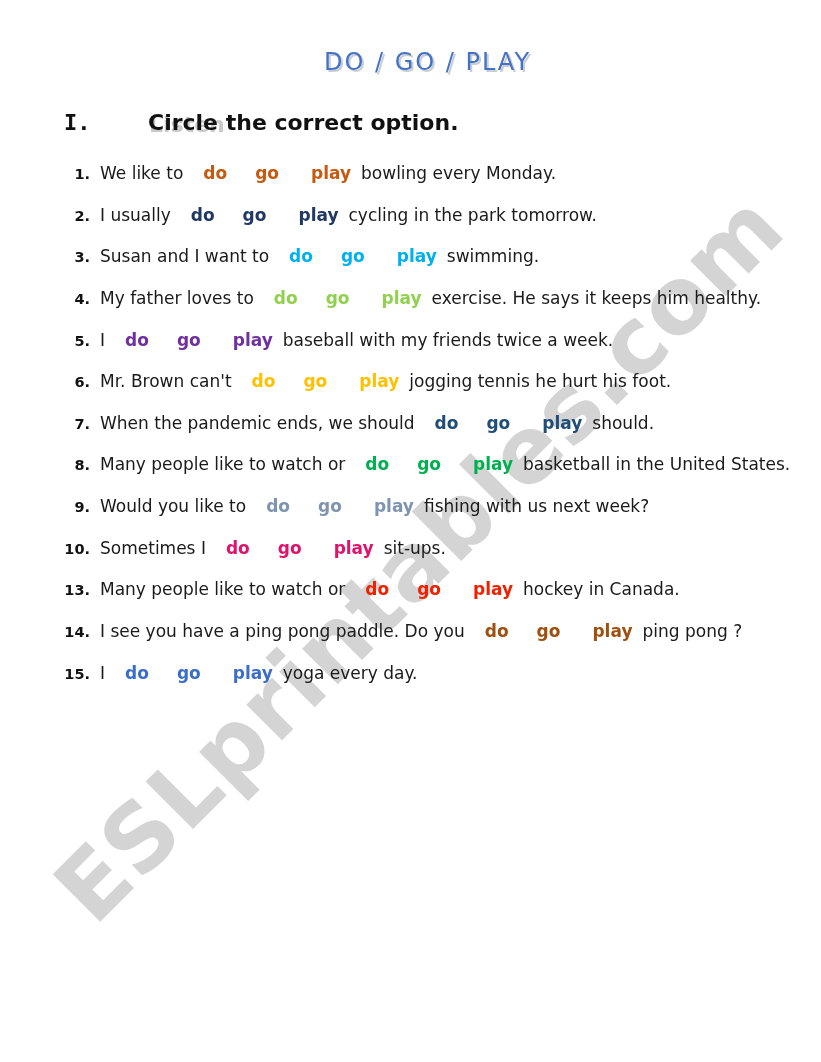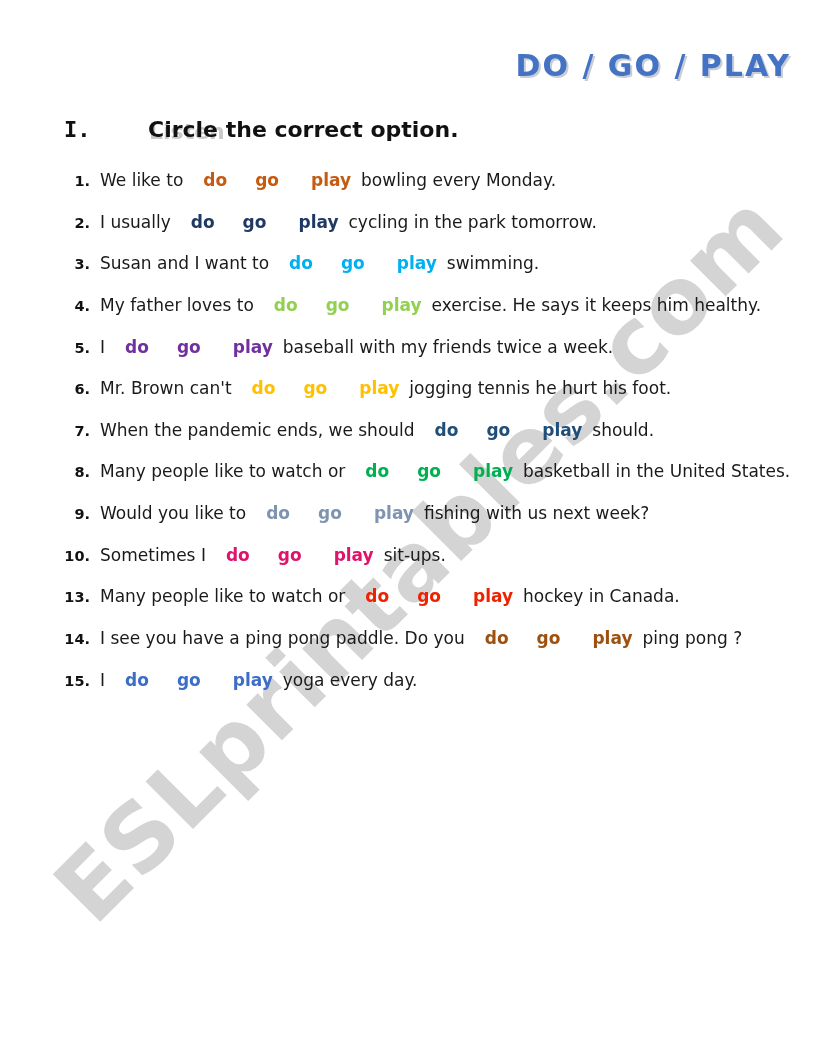--- a/index.html
+++ b/index.html
@@ -8,22 +8,22 @@
     width: 821px; height: 1062px;
     position: relative; overflow: hidden;
     font-family: "DejaVu Sans", "Liberation Sans", sans-serif;
     color: #1a1a1a;
   }
   .page {
     position: relative; z-index: 1;
     padding: 48px 30px 0 64px;
   }
   .title {
-    text-align: right;
-    font-size: 30px; font-weight: 700; letter-spacing: 2px;
+    text-align: center;
+    font-size: 24px; font-weight: 400; letter-spacing: 2px;
     color: #4472C4;
     text-shadow: 2px 2px 0 #c9cdd4;
     margin-bottom: 34px;
   }
   .section-head {
     display: flex; align-items: baseline;
     font-size: 22px; font-weight: 700; color: #111;
     margin-bottom: 26px;
   }
   .section-numeral { width: 78px; font-family: "DejaVu Sans Mono", monospace; }

